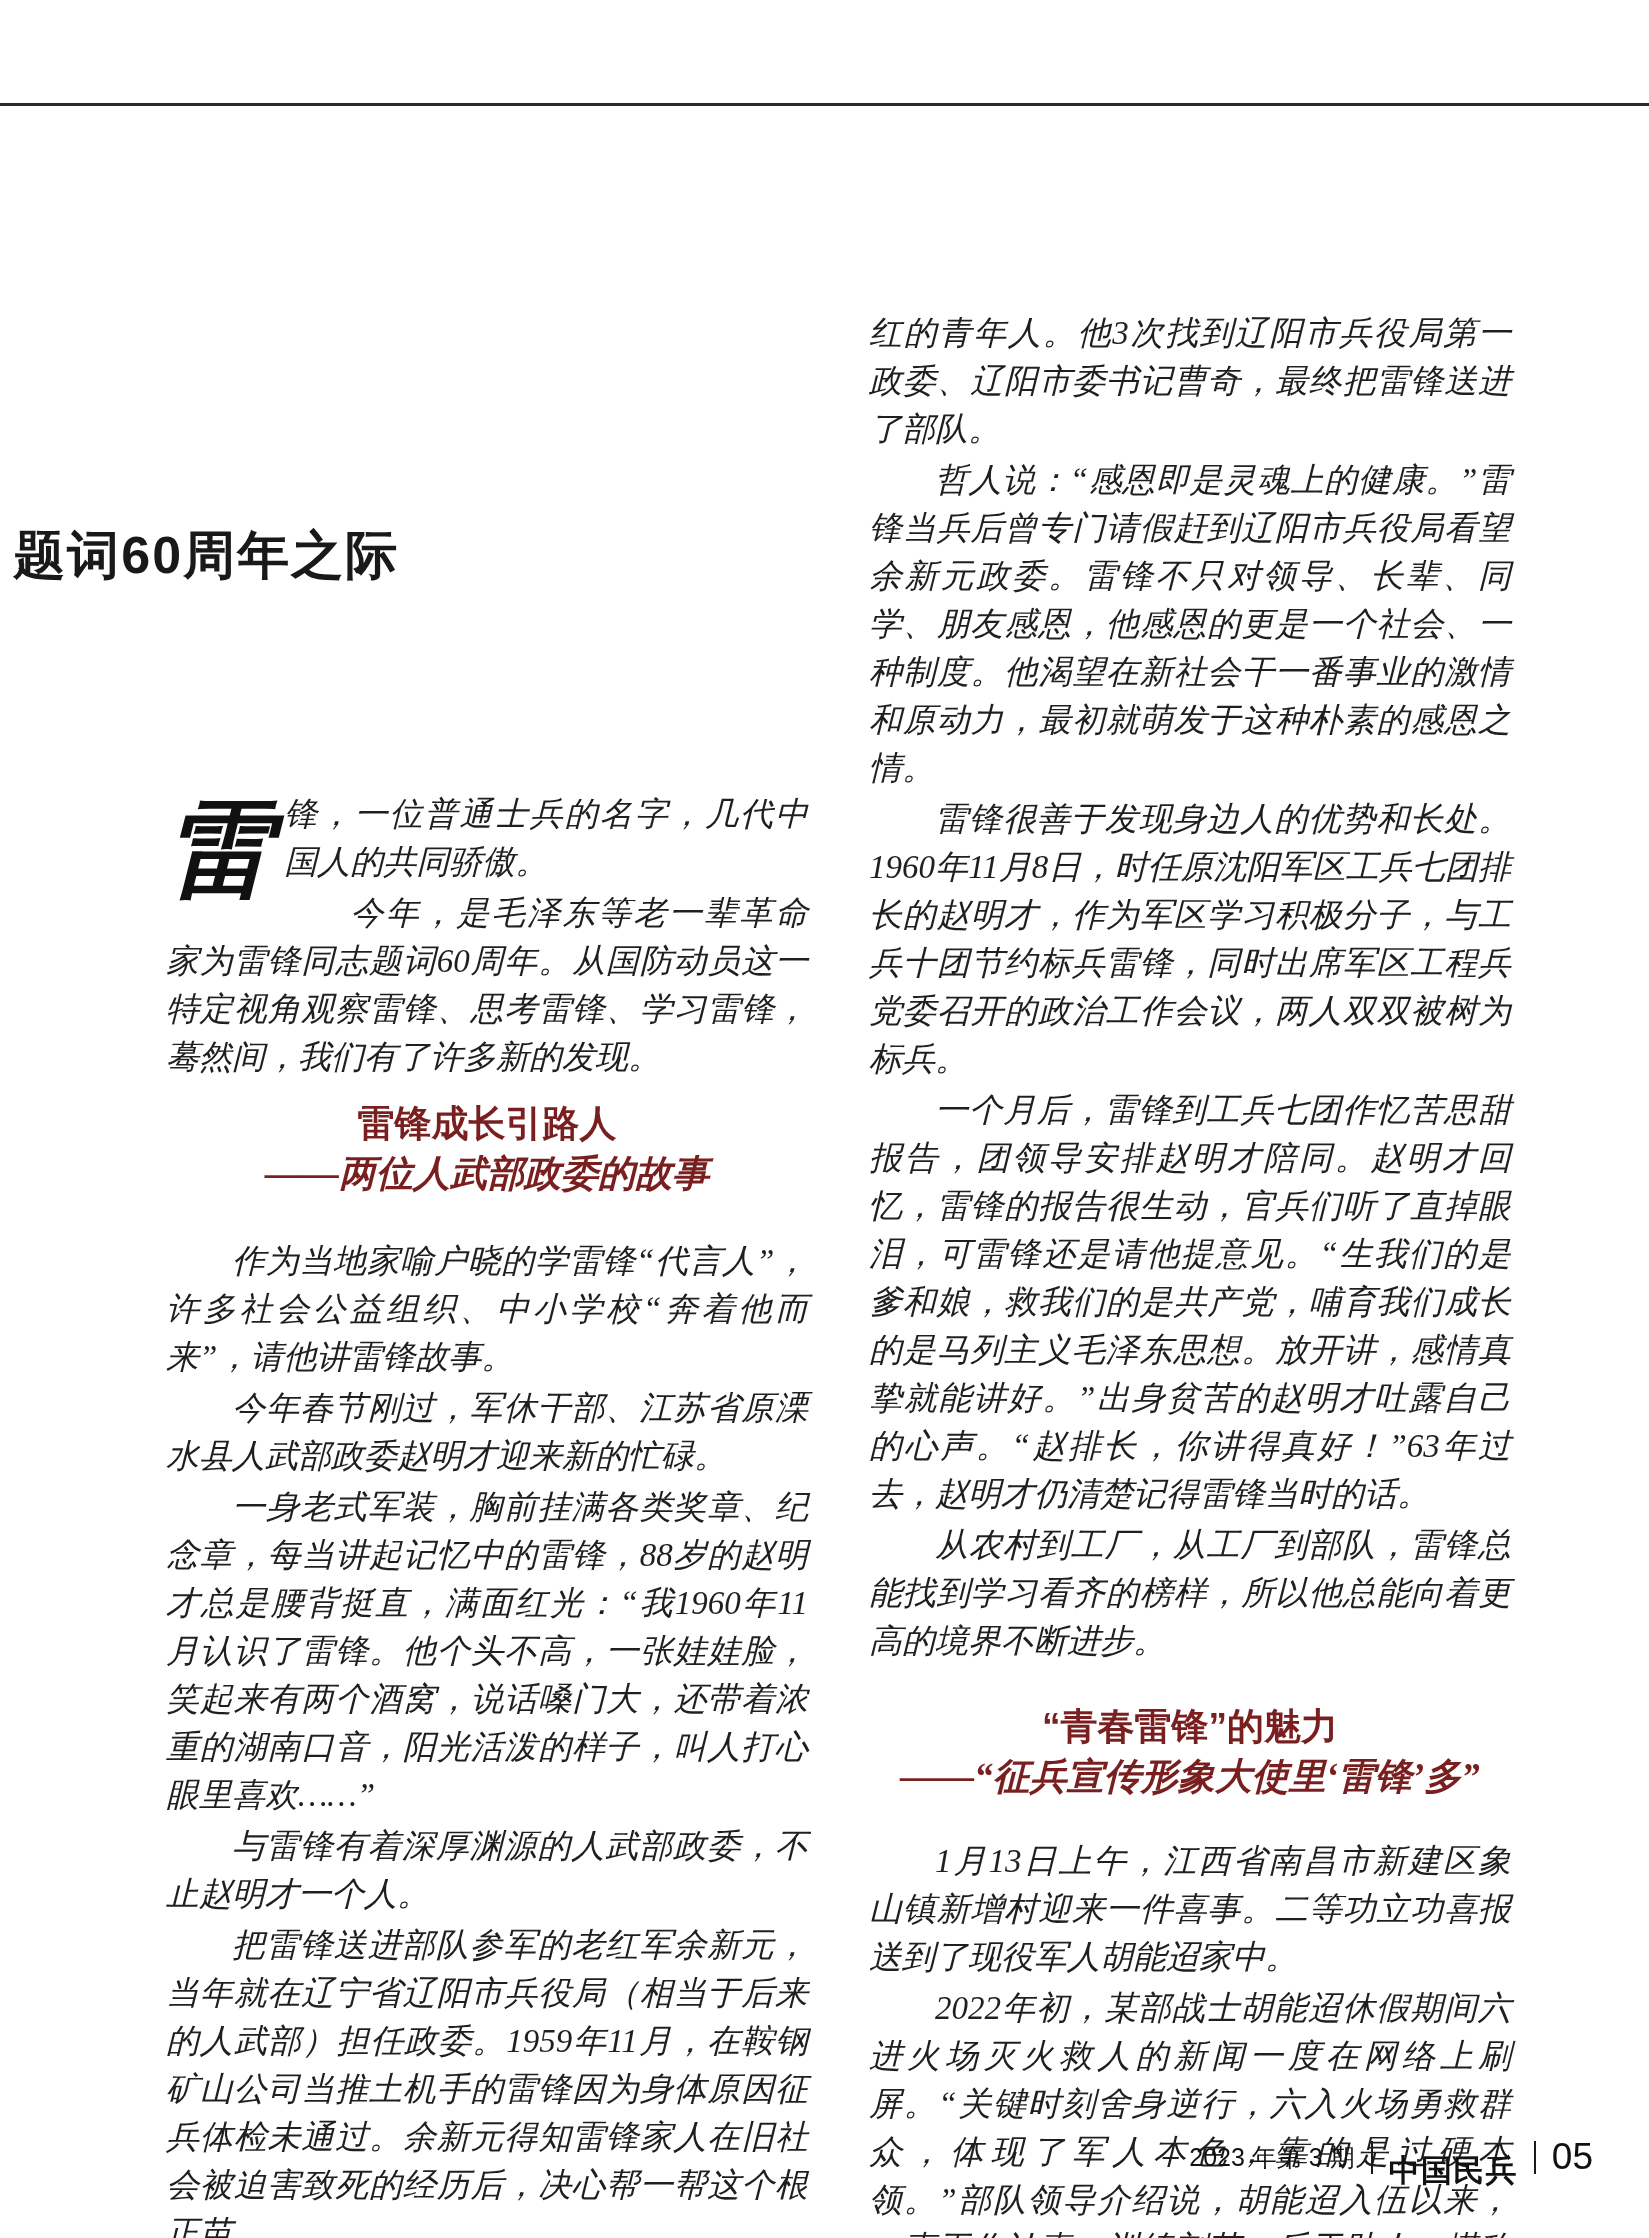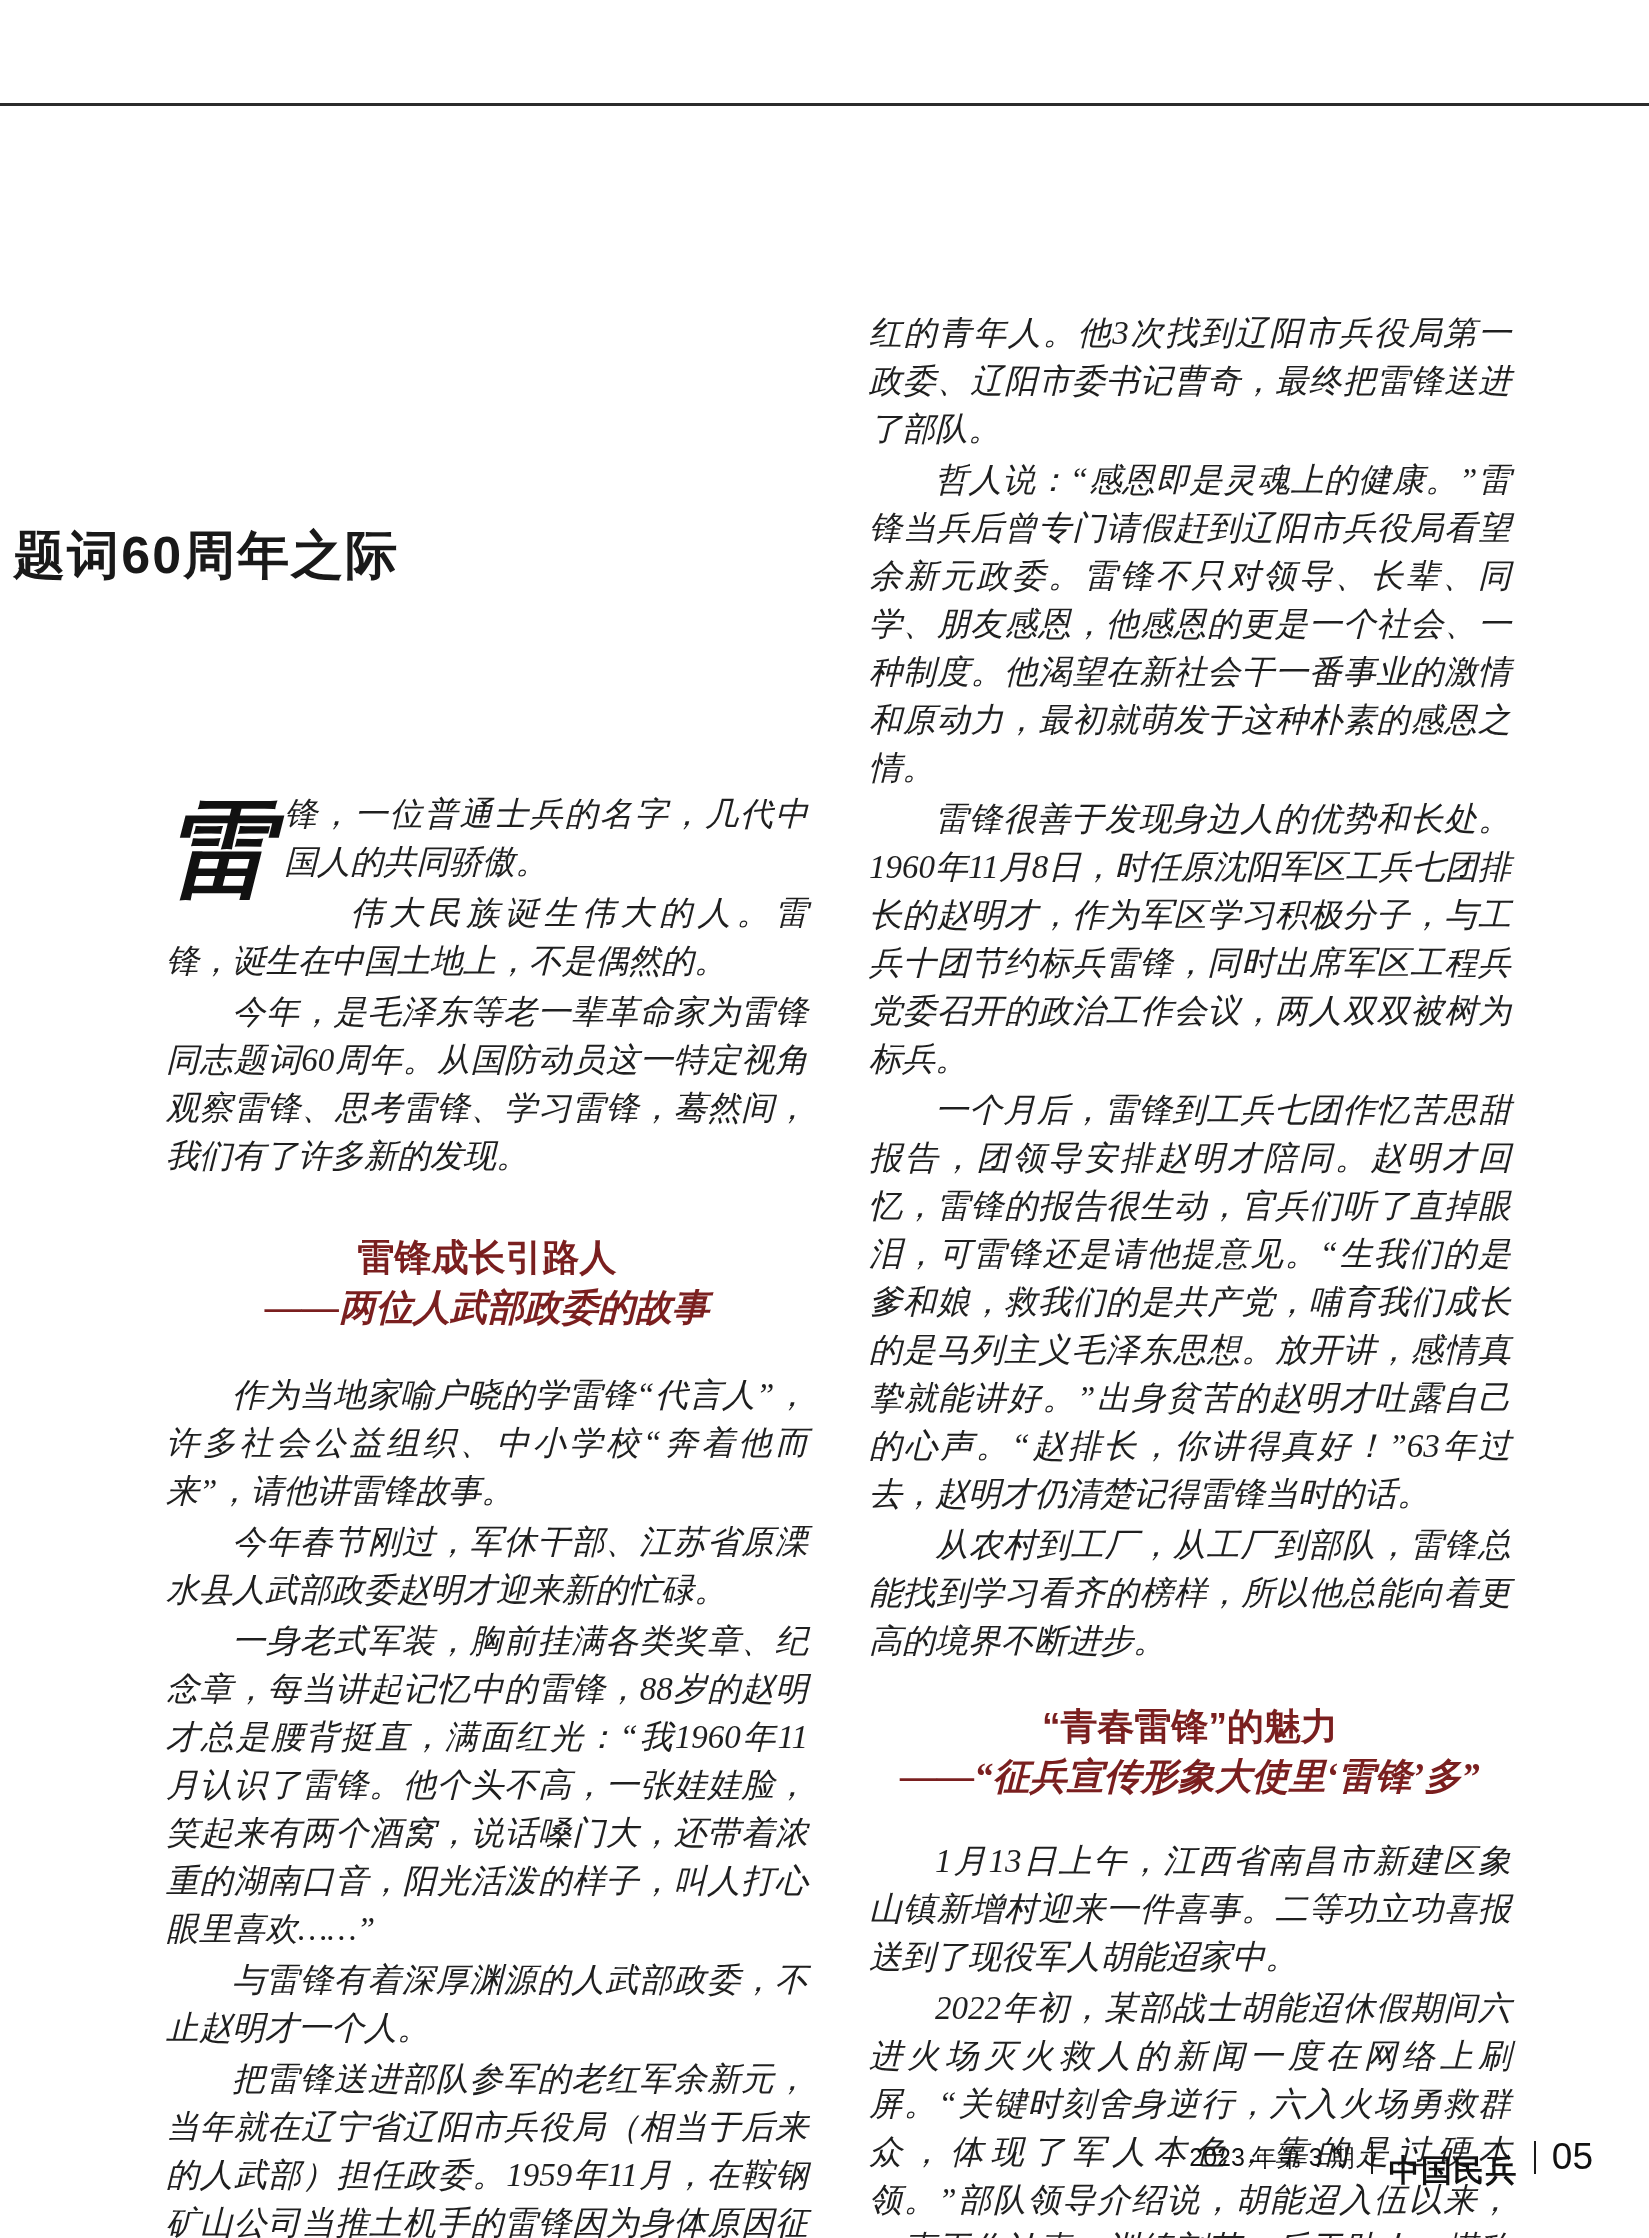--- a/index.html
+++ b/index.html
@@ -31,21 +31,21 @@
   p.lead-first{text-indent:0;}
   p.continuation{text-indent:0;}
   .dropcap{
     float:left;
     font-family:"Liberation Serif","DejaVu Serif",serif;
     font-weight:700;
     font-size:105px;line-height:100px;
     margin:10.6px 13.3px 5.3px 0;
     color:#111111;
   }
-  .sec-heading{margin:55px 0 43px 0;}
+  .sec-heading{margin:20px 0 43px 0;}
   .sec-heading-2{margin:39px 0 40px 0;}
   .sec-title{
     text-align:center;text-indent:0 !important;
     font-family:"Liberation Sans","DejaVu Sans",sans-serif;
     font-weight:700;font-size:37px;line-height:45px;
     color:#7a1f1f;
   }
   .sec-subtitle{
     text-align:center;text-indent:0 !important;
     font-family:"Liberation Serif","DejaVu Serif",serif;
@@ -68,21 +68,20 @@
 <body>
 
 <div class="top-rule"></div>
 
 <div class="overline-title">题词60周年之际</div>
 
 <div class="col col-left">
   <p class="lead-first">
     <span class="dropcap">雷</span><span>锋，一位普通士兵的名字，几代中国人的共同骄傲。</span>
   </p>
-  <p>伟大民族诞生伟大的人。雷锋，诞生在中国土地上，不是偶然的。</p>
   <p>今年，是毛泽东等老一辈革命家为雷锋同志题词60周年。从国防动员这一特定视角观察雷锋、思考雷锋、学习雷锋，蓦然间，我们有了许多新的发现。</p>
 
   <div class="sec-heading">
     <div class="sec-title">雷锋成长引路人</div>
     <div class="sec-subtitle">——两位人武部政委的故事</div>
   </div>
 
   <p>作为当地家喻户晓的学雷锋“代言人”，许多社会公益组织、中小学校“奔着他而来”，请他讲雷锋故事。</p>
   <p>今年春节刚过，军休干部、江苏省原溧水县人武部政委赵明才迎来新的忙碌。</p>
   <p>一身老式军装，胸前挂满各类奖章、纪念章，每当讲起记忆中的雷锋，88岁的赵明才总是腰背挺直，满面红光：“我1960年11月认识了雷锋。他个头不高，一张娃娃脸，笑起来有两个酒窝，说话嗓门大，还带着浓重的湖南口音，阳光活泼的样子，叫人打心眼里喜欢……”</p>

